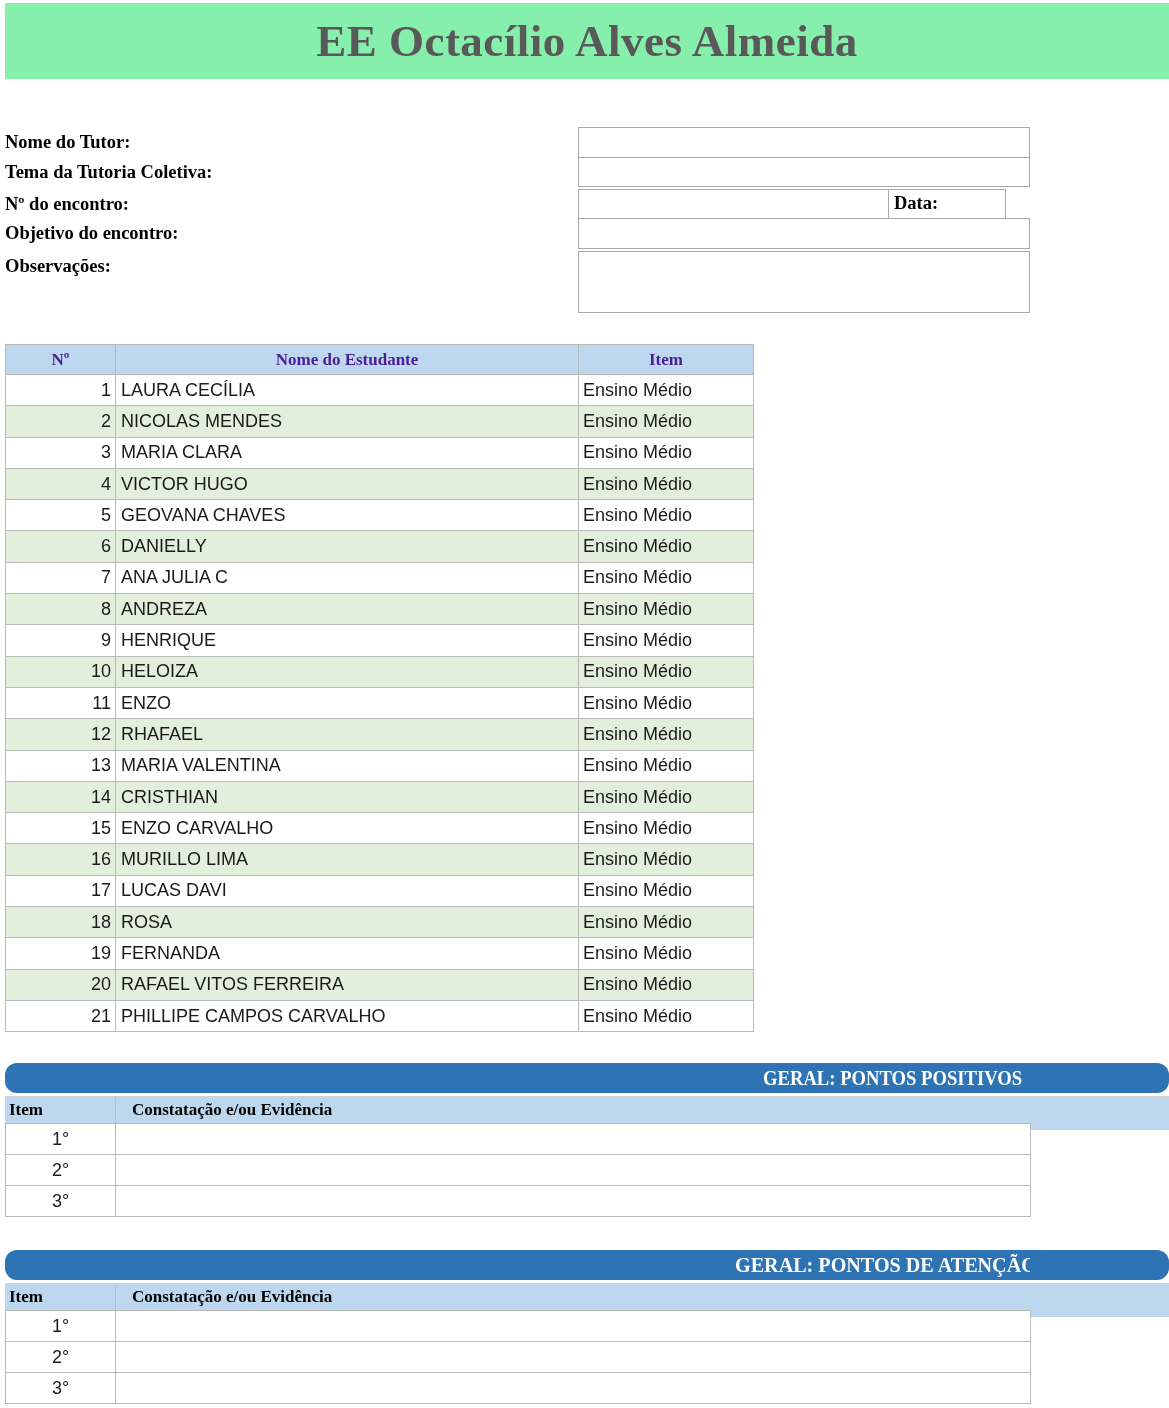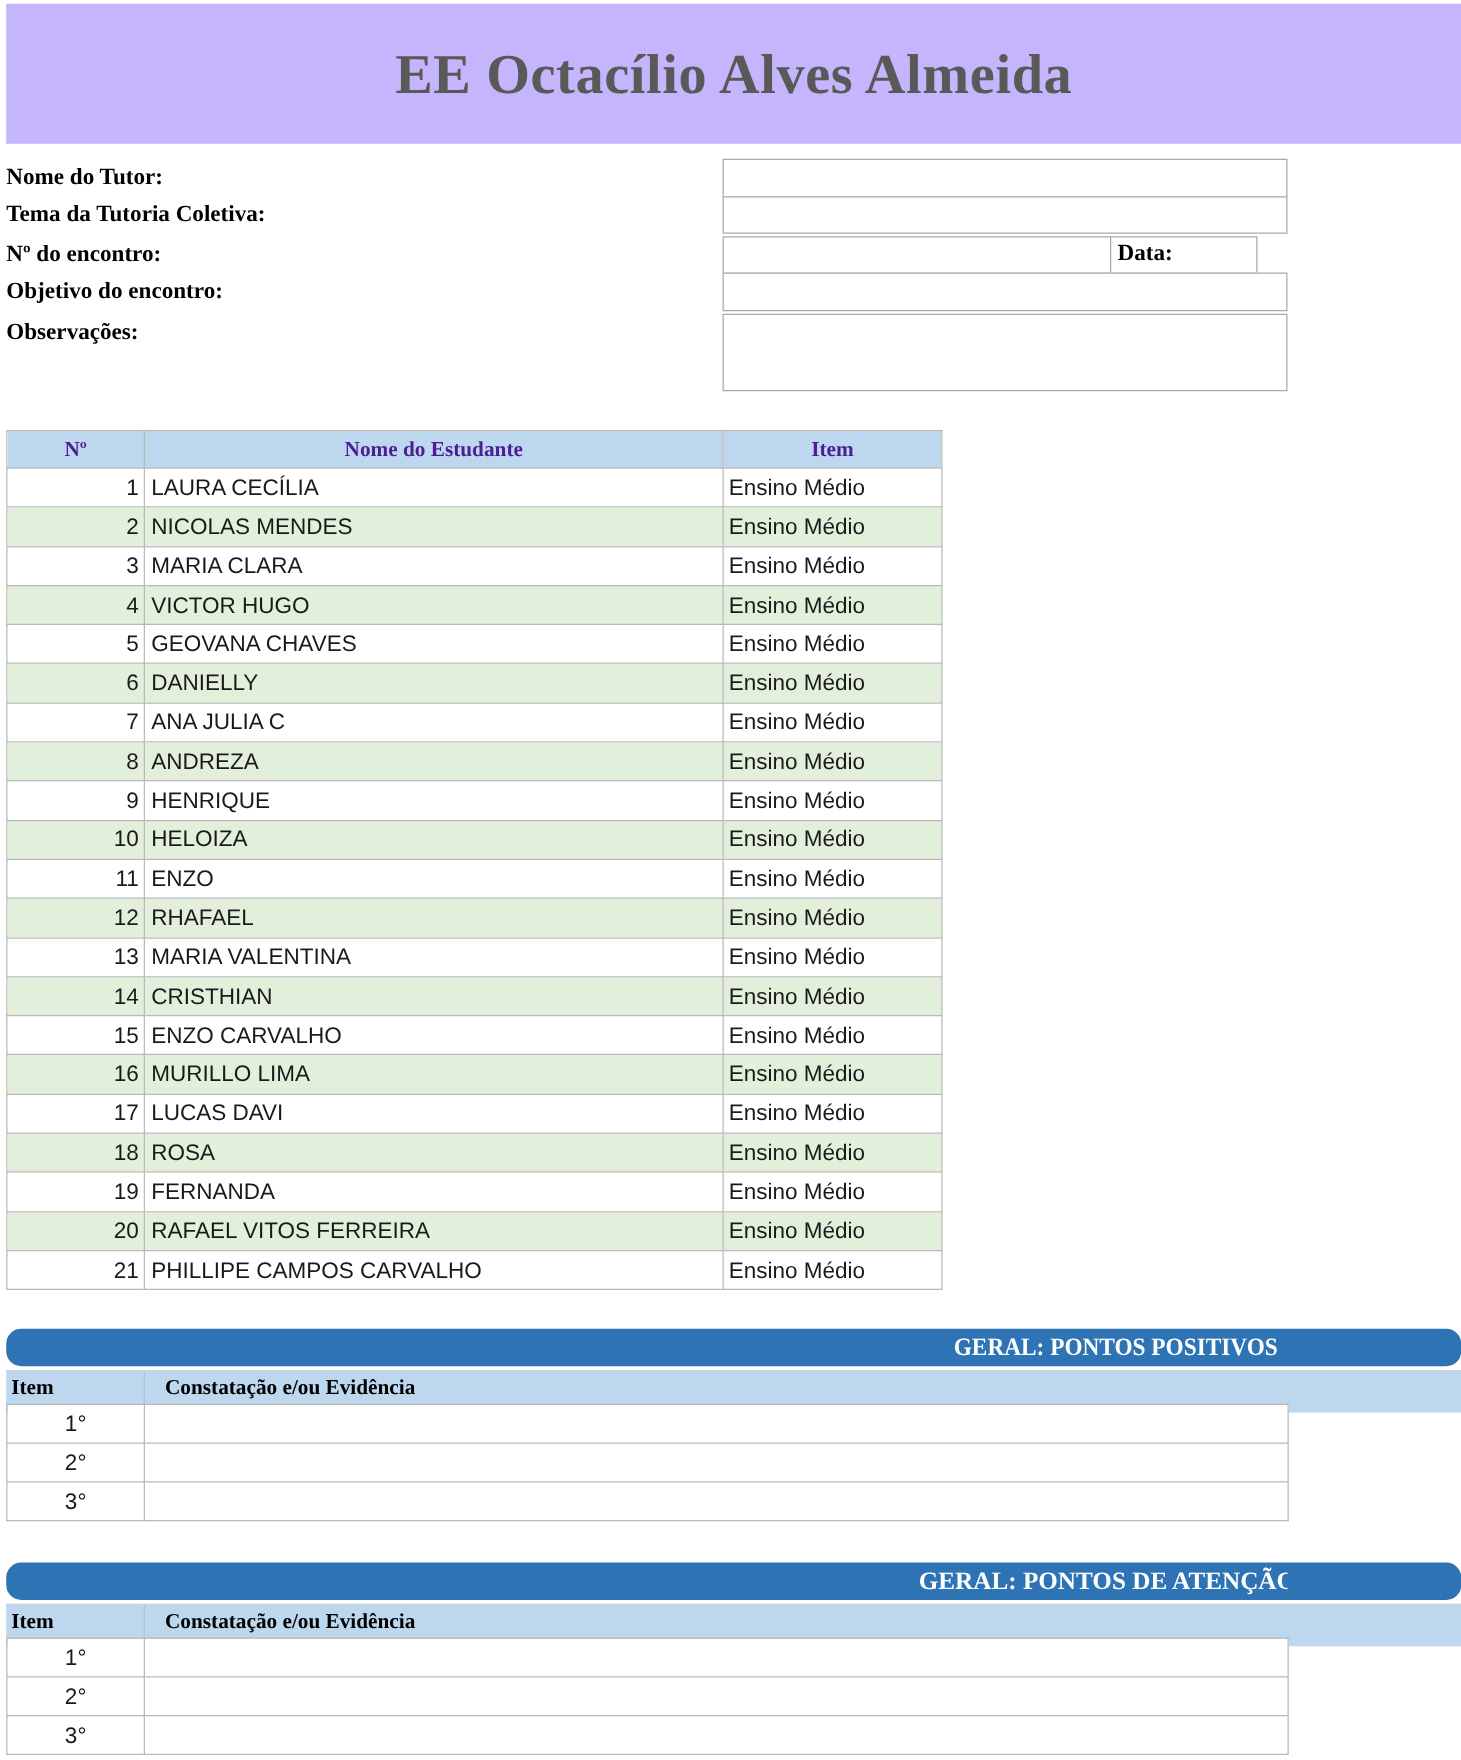--- a/index.html
+++ b/index.html
@@ -9,22 +9,22 @@
     height: 1408px;
     background: #ffffff;
     font-family: "Liberation Serif", serif;
     overflow: hidden;
   }
 
   
   .header-band {
     position: absolute;
     left: 5px; top: 3px;
-    width: 1164px; height: 112px;
-    background: #c4b5fd;
+    width: 1164px; height: 76px;
+    background: #86efac;
     display: flex; align-items: center; justify-content: center;
   }
   .school-title {
     font-family: "Liberation Serif", serif;
     font-weight: bold;
     font-size: 45px;
     color: #595959;
     letter-spacing: 0.5px;
     white-space: nowrap;
   }

